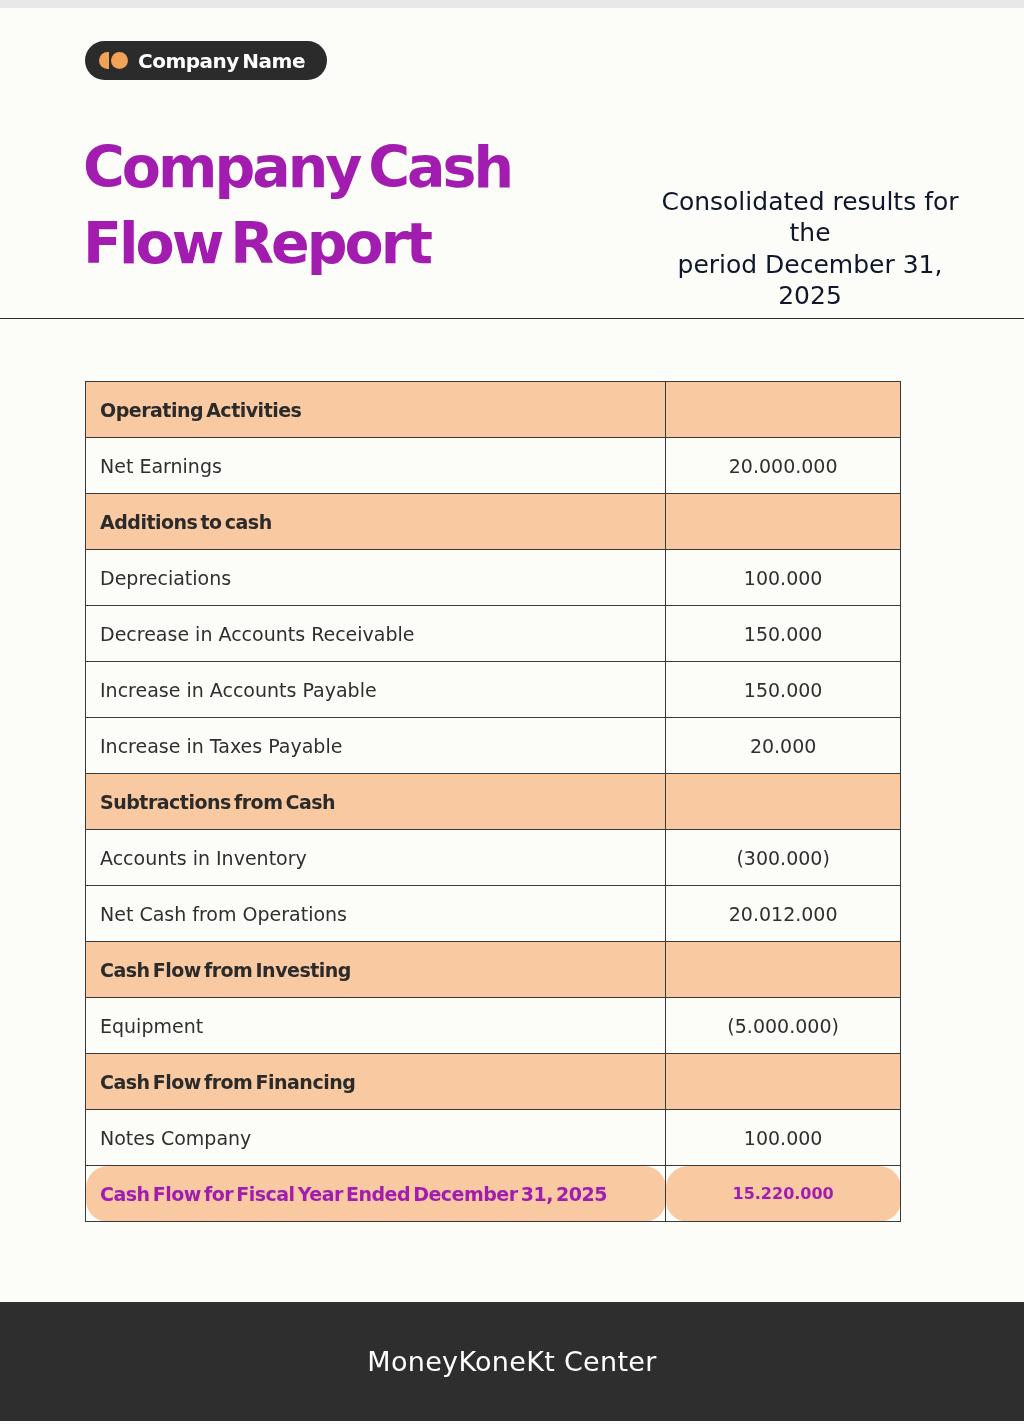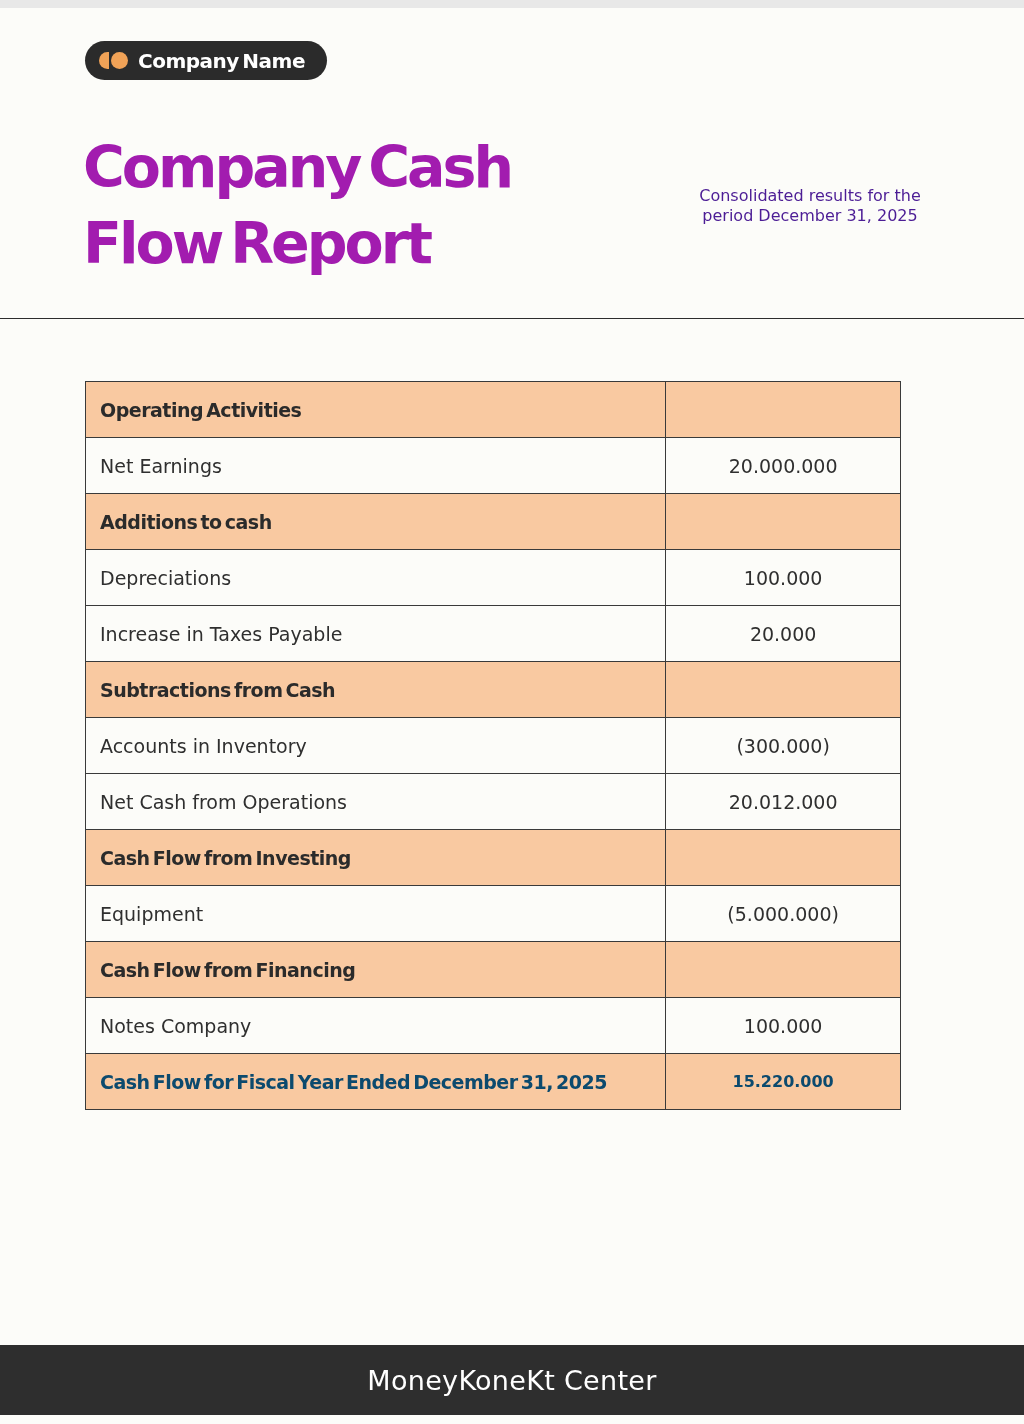--- a/index.html
+++ b/index.html
@@ -65,23 +65,23 @@
     letter-spacing: -3px;
     word-spacing: -8px;
   }
 
   .subtitle {
     position: absolute;
     left: 660px;
     top: 178px;
     width: 300px;
     text-align: center;
-    font-size: 16px;
+    font-size: 25px;
     line-height: 1.25;
-    color: #4c1d95;
+    color: #0f172a;
   }
 
   .divider {
     position: absolute;
     left: 0;
     top: 310px;
     width: 100%;
     border: none;
     border-top: 1.5px solid #2d2d2d;
   }
@@ -119,37 +119,38 @@
     letter-spacing: -0.5px;
     word-spacing: -3px;
     color: #2b2b2b;
   }
   tr.item td {
     background: #fcfcf9;
   }
   tr.total td {
     background: #f9c9a1;
     font-weight: bold;
-    color: #0c4a6e;
+    color: #a21caf;
+    border-radius: 22px;
   }
   tr.total .label-cell {
     letter-spacing: -0.5px;
     word-spacing: -3px;
   }
   tr.total .value-cell {
     font-size: 16px;
   }
 
   
   .footer {
     position: absolute;
     left: 0;
-    bottom: 17px;
+    bottom: 11px;
     width: 100%;
-    height: 70px;
+    height: 119px;
     background: #2e2e2e;
     display: flex;
     align-items: center;
     justify-content: center;
   }
   .footer span {
     color: #ffffff;
     font-size: 27px;
     letter-spacing: 0.3px;
   }
@@ -185,20 +186,28 @@
   </tr>
         <tr class="row section">
     <td class="label-cell">Additions to cash</td>
     <td class="value-cell"></td>
   </tr>
         <tr class="row item">
     <td class="label-cell">Depreciations</td>
     <td class="value-cell">100.000</td>
   </tr>
         <tr class="row item">
+    <td class="label-cell">Decrease in Accounts Receivable</td>
+    <td class="value-cell">150.000</td>
+  </tr>
+        <tr class="row item">
+    <td class="label-cell">Increase in Accounts Payable</td>
+    <td class="value-cell">150.000</td>
+  </tr>
+        <tr class="row item">
     <td class="label-cell">Increase in Taxes Payable</td>
     <td class="value-cell">20.000</td>
   </tr>
         <tr class="row section">
     <td class="label-cell">Subtractions from Cash</td>
     <td class="value-cell"></td>
   </tr>
         <tr class="row item">
     <td class="label-cell">Accounts in Inventory</td>
     <td class="value-cell">(300.000)</td>

